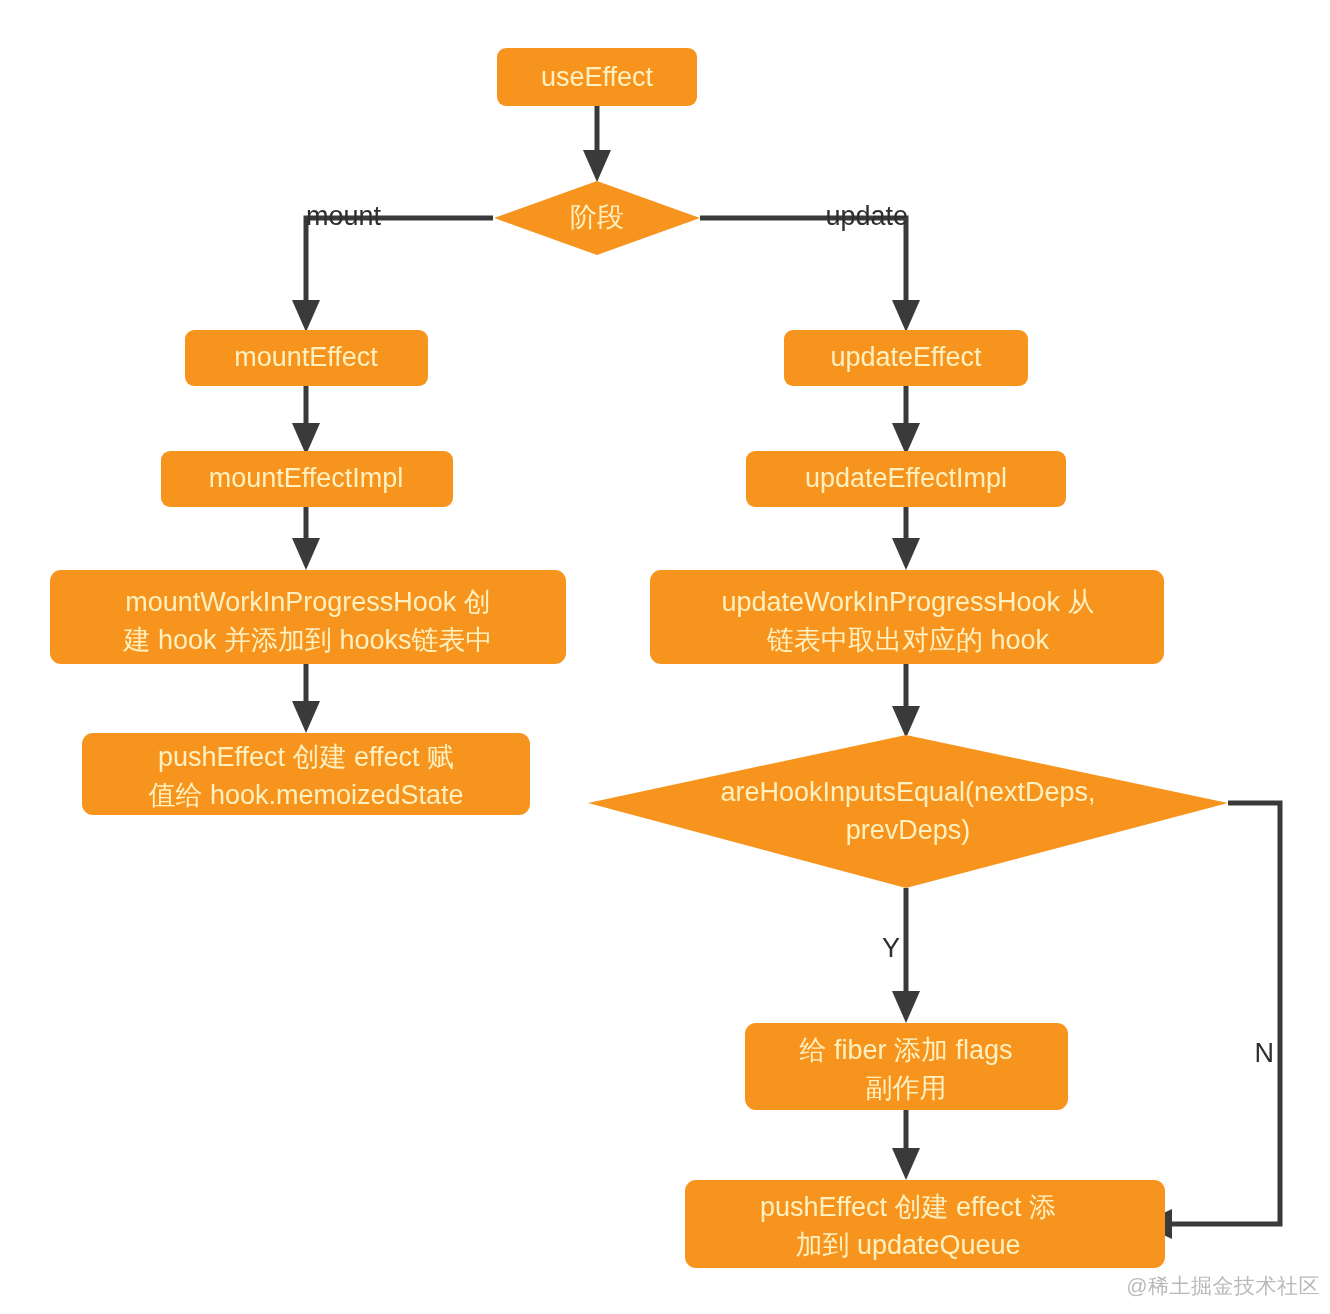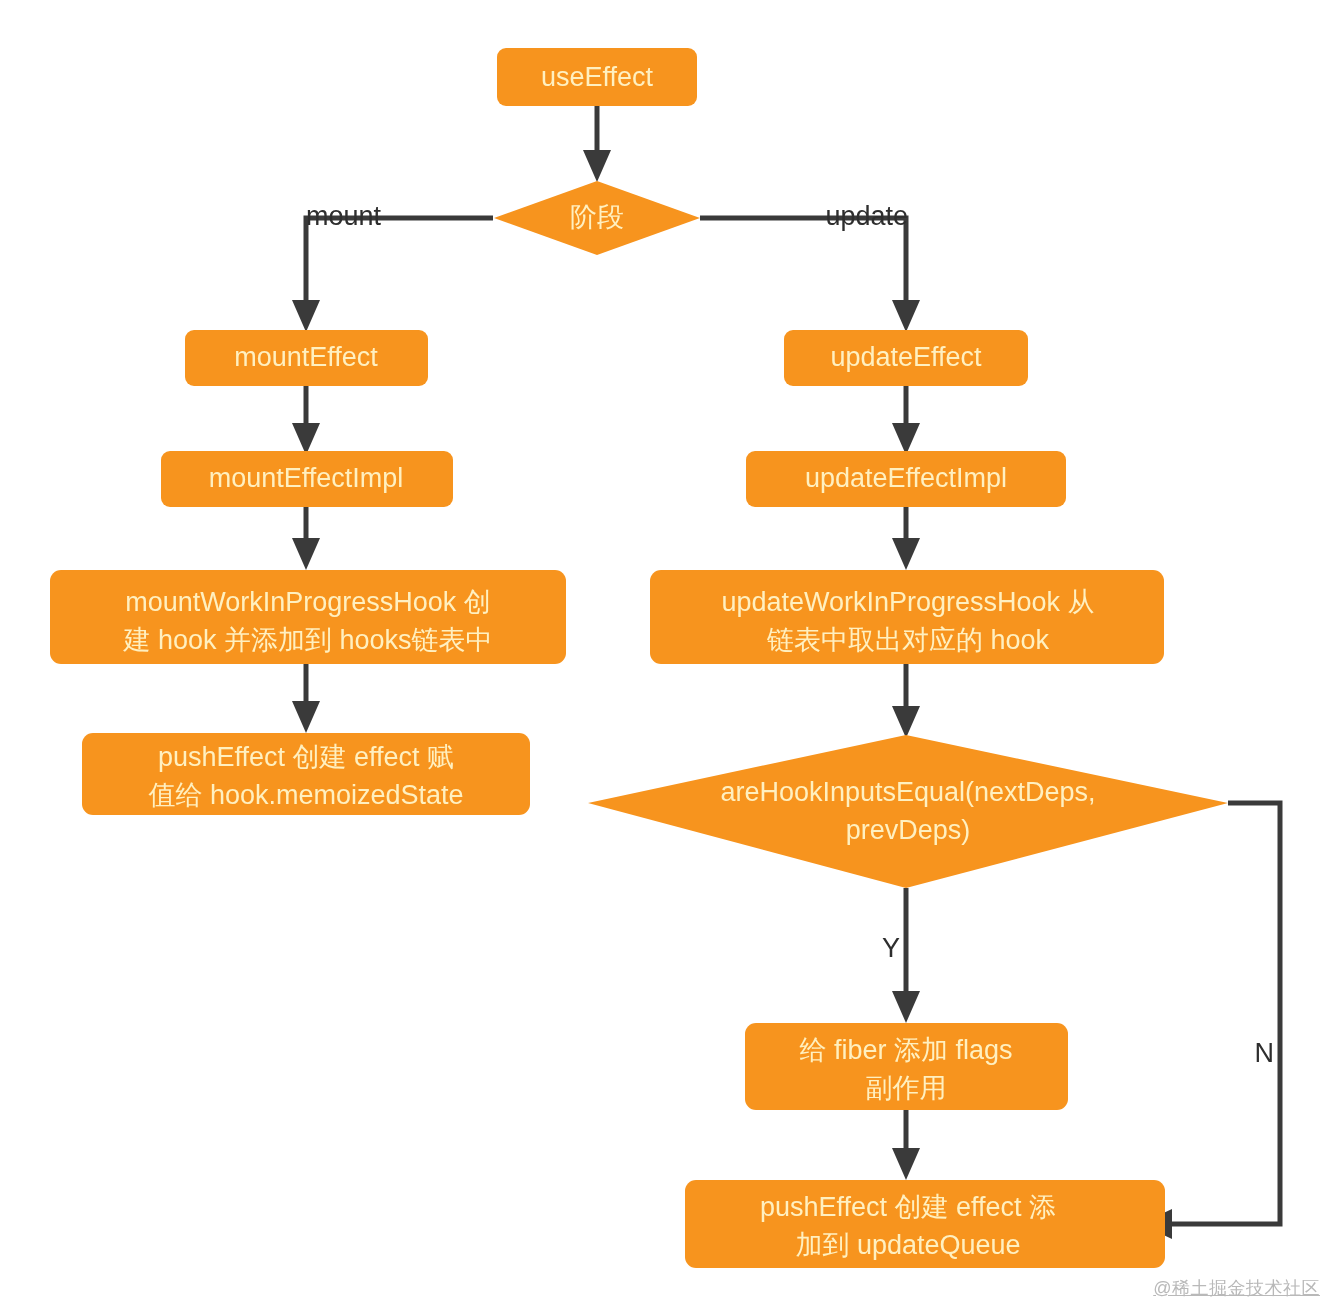--- a/index.html
+++ b/index.html
@@ -51,25 +51,24 @@
     font-size: 27px;
     dominant-baseline: middle;
   }
   .edge-label.anchor-start { text-anchor: start; }
   .edge-label.anchor-end { text-anchor: end; }
   .watermark {
     position: absolute;
     right: 10px;
     bottom: 14px;
     color: #b9b9b9;
-    font-size: 18px;
+    font-size: 21px;
     font-family: "Liberation Sans", sans-serif;
     letter-spacing: 0.5px;
     white-space: nowrap;
-    text-decoration: underline;
   }
 </style>
 </head>
 <body>
 
 <div id="flowchart-root">
 
   <svg class="diagram" viewBox="0 0 1330 1314" xmlns="http://www.w3.org/2000/svg">
 
     <g>

